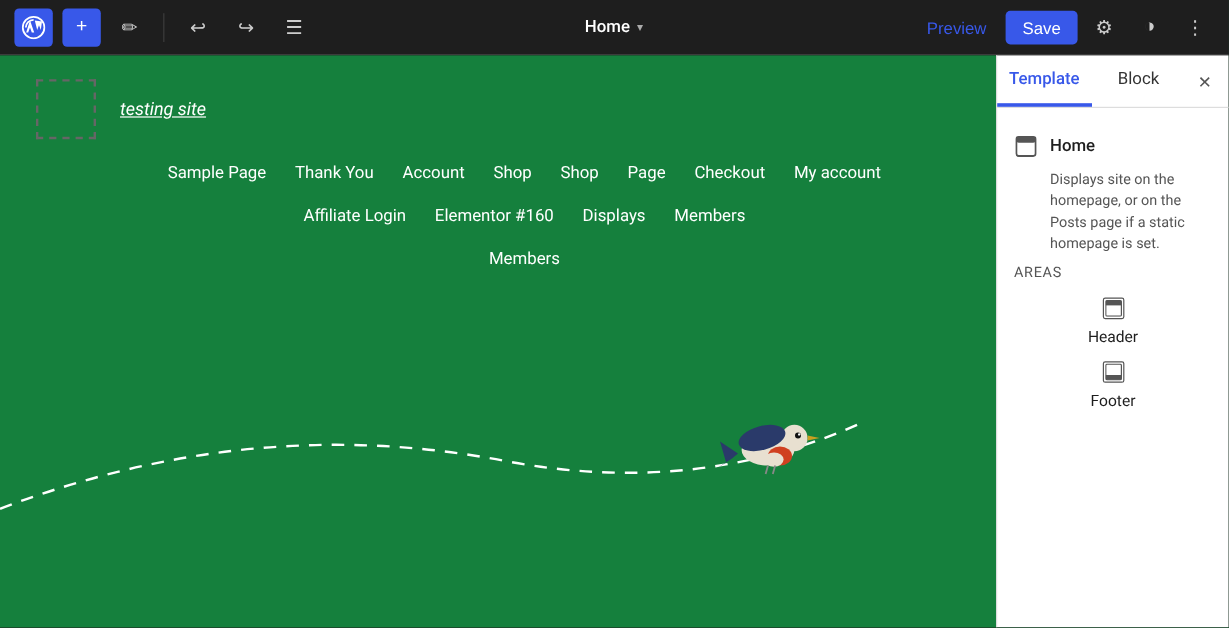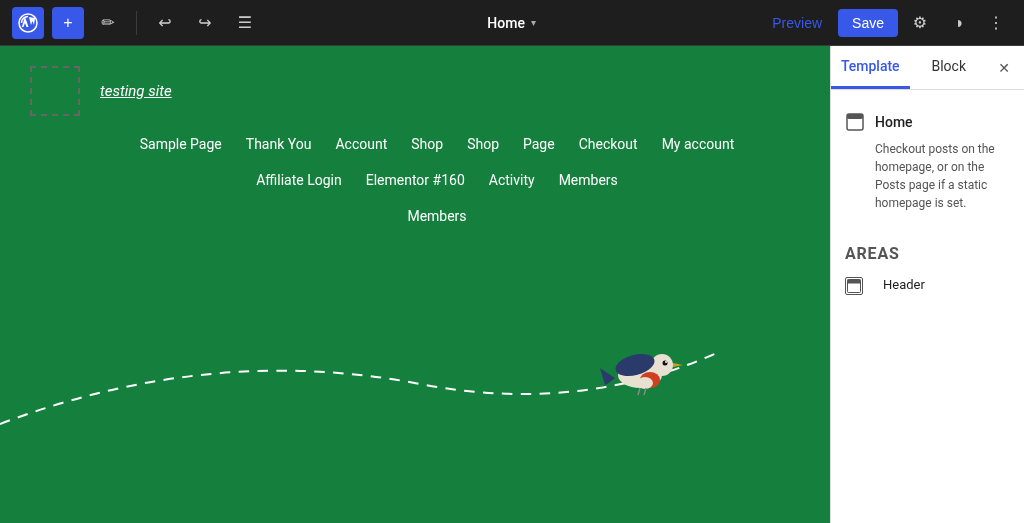--- a/index.html
+++ b/index.html
@@ -91,23 +91,23 @@
     }
     .panel-content { padding: 14px; flex: 1; overflow-y: auto; }
     .panel-item {
       display: flex; align-items: center; gap: 10px; padding: 8px 0; cursor: pointer;
     }
     .panel-item-icon {
       width: 20px; height: 20px; display: flex; align-items: center; justify-content: center; flex-shrink: 0;
     }
     .panel-item-label { font-size: 14px; color: #1e1e1e; font-weight: 500; }
     .panel-item-desc { font-size: 12px; color: #555; line-height: 1.5; padding: 0 0 8px 30px; }
-    .panel-section-label { font-size: 16px; font-weight: 700; color: #555; text-transform: uppercase; letter-spacing: 0.05em; margin: 24px 0 8px; }
+    .panel-section-label { font-size: 12px; font-weight: 400; color: #555; text-transform: uppercase; letter-spacing: 0.05em; margin: 0 0 8px; }
     .panel-area-item {
-      display: flex; gap: 20px; padding: 6px 0; cursor: pointer;
+      display: flex; align-items: center; gap: 8px; padding: 6px 0; cursor: pointer; flex-direction: column;
     }
     .panel-area-icon {
       width: 18px; height: 18px; border: 1.5px solid #555; border-radius: 2px; display: flex; align-items: center; justify-content: center; flex-shrink: 0;
     }
     .panel-area-label { font-size: 13px; color: #1e1e1e; }
   </style>
 </head>
 <body>
 
 <div class="toolbar">
@@ -170,21 +170,21 @@
       <span class="nav-item">Account</span>
       <span class="nav-item">Shop</span>
       <span class="nav-item">Shop</span>
       <span class="nav-item">Page</span>
       <span class="nav-item">Checkout</span>
       <span class="nav-item">My account</span>
     </div>
     <div class="nav-row">
       <span class="nav-item">Affiliate Login</span>
       <span class="nav-item">Elementor #160</span>
-      <span class="nav-item">Activity</span>
+      <span class="nav-item">Displays</span>
       <span class="nav-item">Members</span>
     </div>
     <div class="nav-row">
       <span class="nav-item">Members</span>
     </div>
 
     <div class="hero-area">
       <svg class="dashed-curve" viewBox="0 0 790 120" preserveAspectRatio="none">
         <path d="M 0 100 Q 200 20 400 60 Q 550 90 680 30" stroke="white" stroke-width="2" fill="none" stroke-dasharray="10,8"></path>
       </svg>
@@ -228,29 +228,38 @@
     <div class="panel-content">
       <div class="panel-item">
         <div class="panel-item-icon">
           <svg width="18" height="18" viewBox="0 0 18 18" fill="none">
             <rect x="1" y="1" width="16" height="16" rx="2" stroke="#555" stroke-width="1.5"></rect>
             <rect x="1" y="1" width="16" height="5" rx="2" fill="#555"></rect>
           </svg>
         </div>
         <span class="panel-item-label">Home</span>
       </div>
-      <div class="panel-item-desc">Checkout posts on the homepage, or on the Posts page if a static homepage is set.</div>
+      <div class="panel-item-desc">Displays site on the homepage, or on the Posts page if a static homepage is set.</div>
 
       <div class="panel-section-label">AREAS</div>
 
       <div class="panel-area-item">
         <div class="panel-area-icon">
           <svg width="14" height="14" viewBox="0 0 14 14" fill="none">
             <rect x="0.5" y="0.5" width="13" height="13" rx="1" stroke="#555" stroke-width="1"></rect>
             <rect x="0.5" y="0.5" width="13" height="4" fill="#555"></rect>
           </svg>
         </div>
         <span class="panel-area-label">Header</span>
       </div>
 
+      <div class="panel-area-item">
+        <div class="panel-area-icon">
+          <svg width="14" height="14" viewBox="0 0 14 14" fill="none">
+            <rect x="0.5" y="0.5" width="13" height="13" rx="1" stroke="#555" stroke-width="1"></rect>
+            <rect x="0.5" y="9.5" width="13" height="4" fill="#555"></rect>
+          </svg>
+        </div>
+        <span class="panel-area-label">Footer</span>
+      </div>
     </div>
   </div>
 </div>
 
 </body></html>

